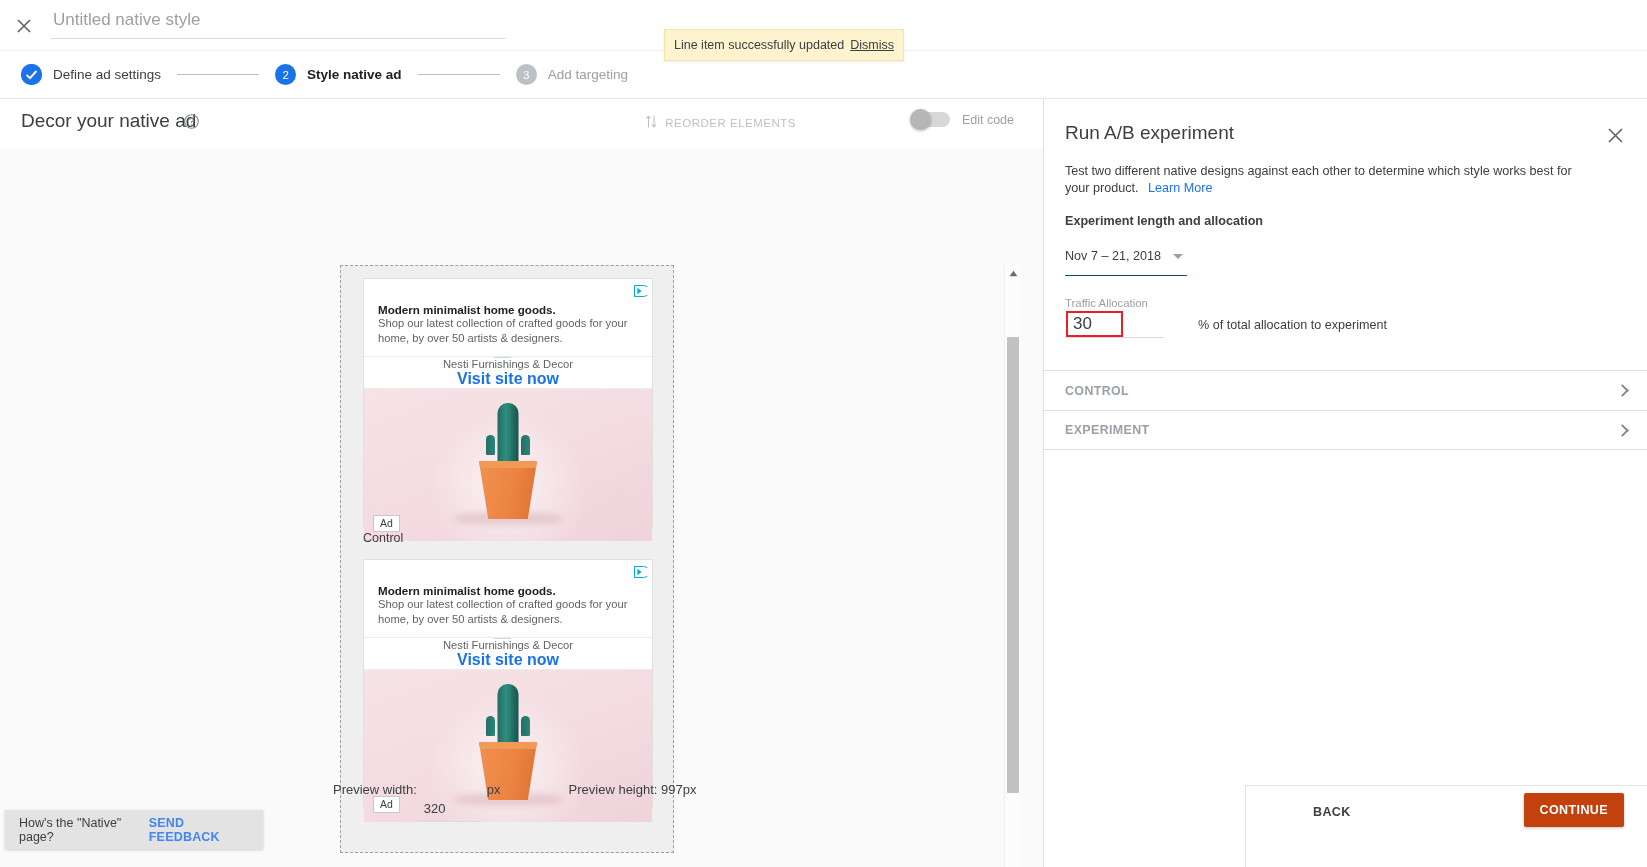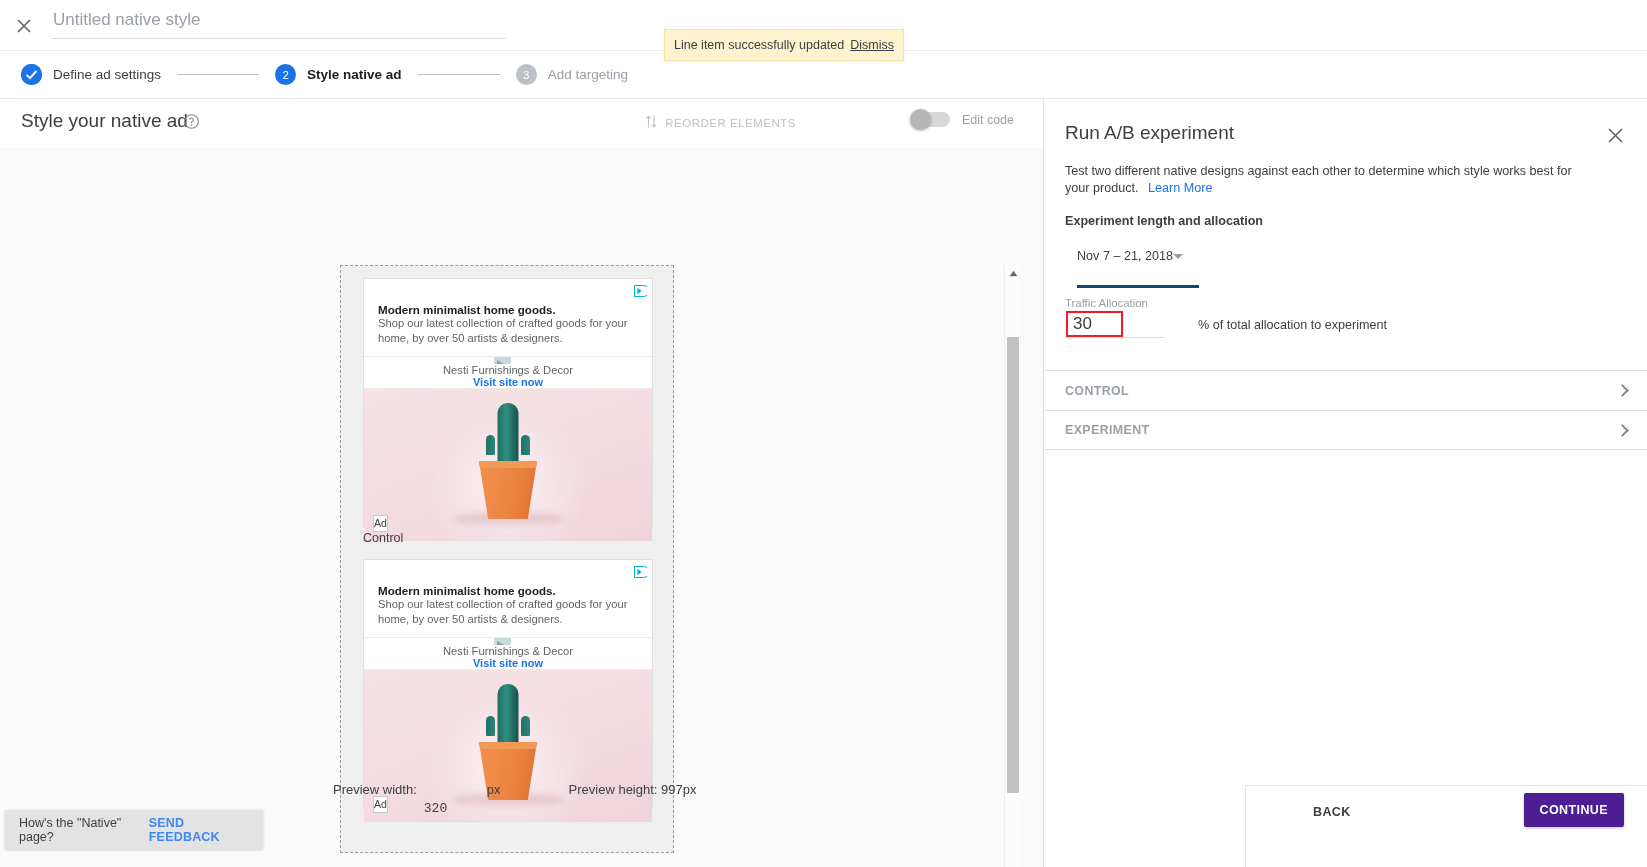--- a/index.html
+++ b/index.html
@@ -131,21 +131,21 @@
   .advertiser-logo {
     width:17px; height:15px; background:#c9dadc; margin-right:12px;
     position:relative; overflow:hidden;
   }
   .advertiser-logo:after {
     content:''; position:absolute; left:3px; top:3px;
     border-left:7px solid #7fa8a8; border-top:4px solid transparent;
     border-bottom:5px solid transparent;
   }
   .advertiser-name { font-size:11.2px; color:#5f6368; flex:1; }
-  .cta { font-size:11px; color:#1a73e8; font-weight:700; }
+  .cta { font-size:16px; color:#1a73e8; font-weight:700; }
   .ad-image {
     position:relative; height:152px;
     background:
       radial-gradient(circle at 50% 66%, rgba(255,255,255,.45) 0 14%, rgba(255,255,255,0) 46%),
       linear-gradient(160deg, #f6e3e6 0%, #f4dde2 45%, #efd3da 100%);
     overflow:hidden;
   }
   .cactus-pot {
     position:absolute; left:50%; bottom:22px; transform:translateX(-50%);
     width:66px; height:58px;
@@ -171,37 +171,37 @@
   .cactus-arm.l { left:50%; margin-left:-22px; }
   .cactus-arm.r { left:50%; margin-left:13px; }
   .pot-shadow {
     position:absolute; left:50%; bottom:16px; transform:translateX(-50%);
     width:110px; height:13px; border-radius:50%;
     background:rgba(200,150,155,.34); filter:blur(3px);
   }
   .ad-badge {
     position:absolute; left:9px; bottom:9px;
     background:#fff; border:1px solid #c8c8c8;
-    font-size:10.5px; color:#3c4043; padding:1px 0; line-height:13px;
+    font-size:10.5px; color:#3c4043; padding:1px 6px; line-height:13px;
   }
   .variant-label {
     position:absolute; left:22px; top:265px;
     font-size:12.5px; color:#3c4043;
   }
 
   
   .size-row {
     position:absolute; left:333px; top:621px; width:400px; height:40px;
     display:flex; align-items:center;
   }
   .size-lbl { font-size:13px; color:#3c4043; }
   .size-val-box {
     border:none; border-bottom:1px solid #dadce0; background:transparent;
     width:62px; font-size:13px; color:#3c4043; outline:none;
-    font-family:Liberation Mono, monospace; padding:0 0 5px 5px; margin-left:2px;margin-top:45px;
+    font-family:Liberation Sans, sans-serif; padding:0 0 5px 5px; margin-left:2px;margin-top:45px;
   }
   .size-unit { font-size:13px; color:#3c4043; margin-left:6px; }
   .height-lbl { font-size:13px; color:#3c4043; margin-left:68px; }
 
   
   .feedback {
     position:absolute; left:5px; top:662px; width:258px; height:39px;
     background:#e3e3e3; box-shadow:0 1px 3px rgba(0,0,0,.18);
     display:flex; align-items:center; padding:0 14px;
   }
@@ -244,22 +244,22 @@
   .rp-desc {
     position:absolute; left:21px; top:64px; width:512px;
     font-size:12.6px; color:#3c4043; line-height:17px;
   }
   .rp-desc a { color:#1a73e8; text-decoration:none; margin-left:6px; cursor:pointer; }
   .rp-sub {
     position:absolute; left:21px; top:115px;
     font-size:12.6px; color:#3c4043; font-weight:700;
   }
   .date-field {
-    position:absolute; left:33px; top:150px; width:122px;
-    border-bottom:3px solid #0c4a6e; padding-bottom:22px;
+    position:absolute; left:21px; top:150px; width:122px;
+    border-bottom:1px solid #0c4a6e; padding-bottom:12px;
     font-size:12.6px; color:#3c4043;
   }
   .date-caret {
     position:absolute; left:129px; top:155px;
     width:0; height:0; border-left:5px solid transparent;
     border-right:5px solid transparent; border-top:5px solid #9aa0a6;
     cursor:pointer;
   }
   .ta-label {
     position:absolute; left:21px; top:198px;
@@ -302,21 +302,21 @@
     display:flex; align-items:center;
   }
   .btn-back {
     position:absolute; left:53px; top:10px;
     font-size:12.5px; color:#3c4043; font-weight:700; letter-spacing:.4px;
     background:none; border:none; cursor:pointer; padding:9px 14px;
     font-family:"Liberation Sans", sans-serif;
   }
   .btn-continue {
     position:absolute; right:23px; top:7px;
-    background:#4c1d95; color:#fff; border:none; cursor:pointer;
+    background:#c2410c; color:#fff; border:none; cursor:pointer;
     font-size:12.5px; font-weight:700; letter-spacing:.4px;
     padding:10px 16px; border-radius:2px;
     box-shadow:0 1px 3px rgba(0,0,0,.25);
     font-family:"Liberation Sans", sans-serif;
   }
 </style>
 </head>
 <body>
 
 <div id="app">
@@ -353,21 +353,21 @@
     <div class="step-conn"></div>
     <div class="step">
       <div class="step-circle todo">3</div>
       <span class="step-label todo">Add targeting</span>
     </div>
   </div>
 
   <div class="left-pane">
 
     <div class="left-header">
-      <div class="page-title">Style your native ad</div>
+      <div class="page-title">Decor your native ad</div>
       <div class="help-icon">
         <svg width="15" height="15" viewBox="0 0 15 15" aria-hidden="true">
           <circle cx="7.5" cy="7.5" r="6.8" fill="none" stroke="#80868b" stroke-width="1.1"></circle>
           <path d="M5.6 5.6a1.9 1.9 0 1 1 1.9 2.2v1.1" fill="none" stroke="#80868b" stroke-width="1.1"></path>
           <circle cx="7.5" cy="11.1" r="0.8" fill="#80868b"></circle>
         </svg>
       </div>
 
       <div class="reorder">
         <span class="sw">

